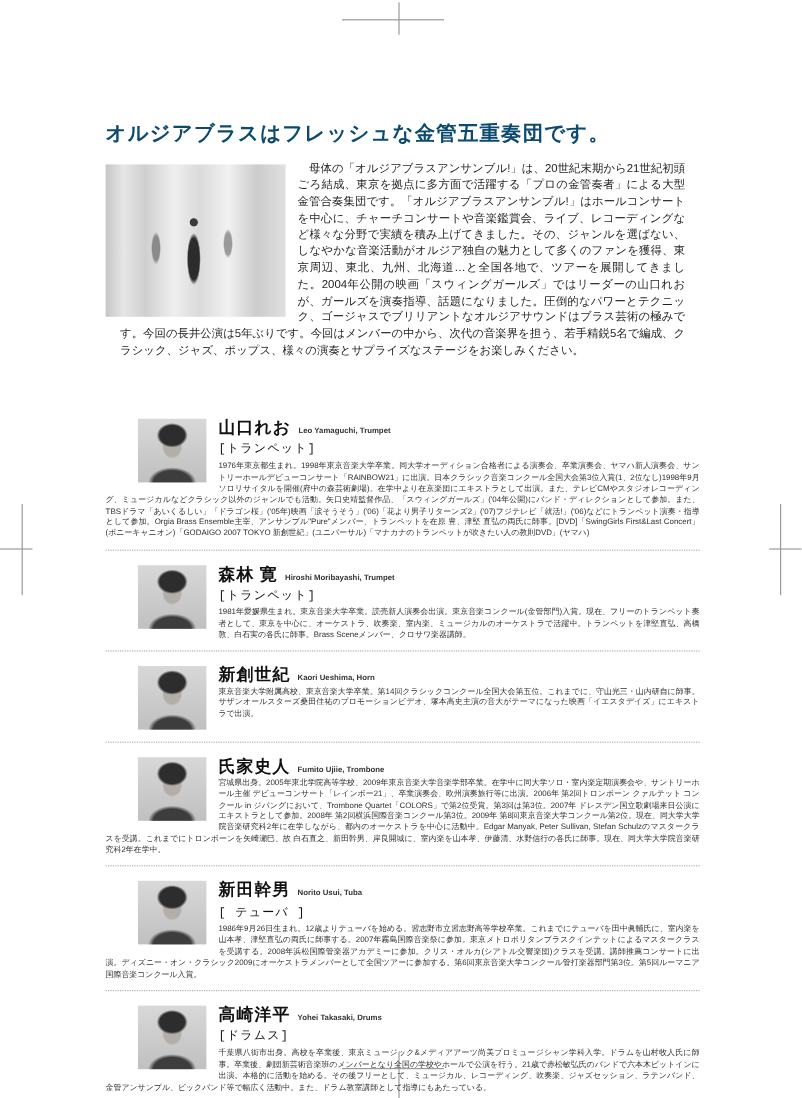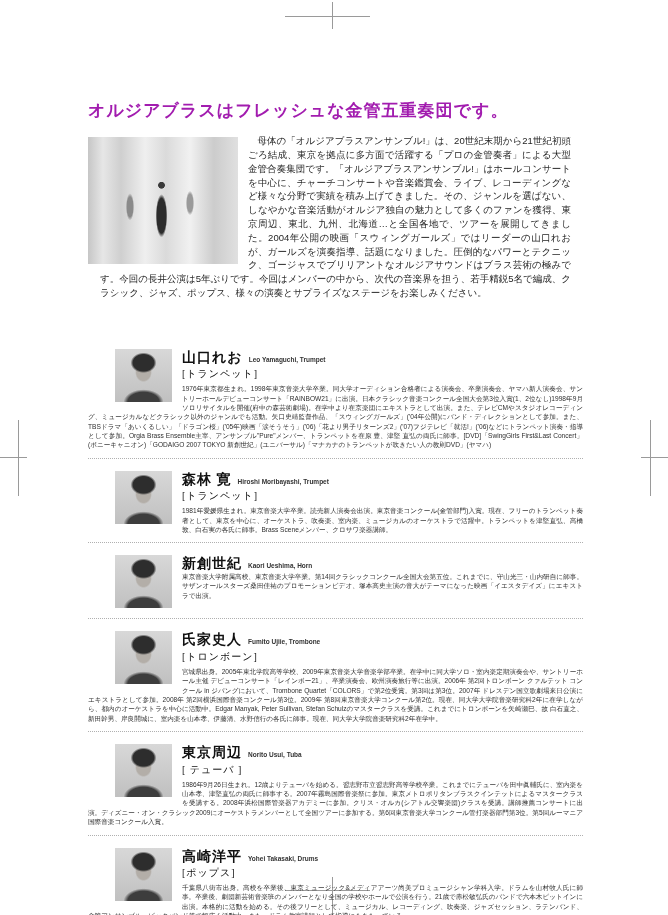--- a/index.html
+++ b/index.html
@@ -45,21 +45,21 @@
       radial-gradient(ellipse 27px 17px at 50% 100%, #3d3d3d 58%, rgba(0,0,0,0) 74%),
       linear-gradient(#d8d8d8,#c0c0c0);
   }
   .member-head{line-height:1.1;padding-top:2px;}
   .member-name{
     font-family:"Liberation Serif","DejaVu Serif",serif;
     font-weight:bold;font-size:14px;letter-spacing:1px;color:#111;
   }
   .member-name-en{font-size:6.5px;font-weight:bold;color:#333;margin-left:6px;}
   .member-instrument{
-    font-family:Liberation Serif, serif;
+    font-family:Liberation Mono, monospace;
     font-size:10px;letter-spacing:1px;color:#111;margin:2px 0 3px 0;
   }
   .member-bio{
     margin:0;font-size:6.6px;line-height:1.42;text-align:justify;color:#2e2e2e;
   }
   .divider{
     border:none;border-top:1px dotted #b0b0b0;height:0;
     margin:8px 0 9px 0;clear:both;
   }
 </style>
@@ -70,21 +70,21 @@
 <div class="mark mv" style="left:332px;top:2px;height:27px;"></div>
 <div class="mark mh" style="left:285px;top:890px;width:85px;"></div>
 <div class="mark mv" style="left:332px;top:877px;height:38px;"></div>
 <div class="mark mv" style="left:18px;top:420px;height:76px;"></div>
 <div class="mark mh" style="left:0;top:457px;width:27px;"></div>
 <div class="mark mv" style="left:650px;top:420px;height:76px;"></div>
 <div class="mark mh" style="left:641px;top:457px;width:27px;"></div>
 
 <div class="content">
 
-  <h1 class="title" style="color:#a21caf;font-family:Liberation Mono, monospace;">オルジアブラスはフレッシュな金管五重奏団です。</h1>
+  <h1 class="title" style="color:#0c4a6e;">オルジアブラスはフレッシュな金管五重奏団です。</h1>
 
   <div class="intro">
     <div class="ensemble-photo"></div>
     <p class="intro-text">　母体の「オルジアブラスアンサンブル!」は、20世紀末期から21世紀初頭ごろ結成、東京を拠点に多方面で活躍する「プロの金管奏者」による大型金管合奏集団です。「オルジアブラスアンサンブル!」はホールコンサートを中心に、チャーチコンサートや音楽鑑賞会、ライブ、レコーディングなど様々な分野で実績を積み上げてきました。その、ジャンルを選ばない、しなやかな音楽活動がオルジア独自の魅力として多くのファンを獲得、東京周辺、東北、九州、北海道…と全国各地で、ツアーを展開してきました。2004年公開の映画「スウィングガールズ」ではリーダーの山口れおが、ガールズを演奏指導、話題になりました。圧倒的なパワーとテクニック、ゴージャスでブリリアントなオルジアサウンドはブラス芸術の極みです。今回の長井公演は5年ぶりです。今回はメンバーの中から、次代の音楽界を担う、若手精鋭5名で編成、クラシック、ジャズ、ポップス、様々の演奏とサプライズなステージをお楽しみください。</p>
   </div>
 
   <div class="members">
 
     <div class="member">
       <div class="headshot"></div>
@@ -113,38 +113,37 @@
       </div>
       <p class="member-bio">東京音楽大学附属高校、東京音楽大学卒業。第14回クラシックコンクール全国大会第五位。これまでに、守山光三・山内研自に師事。サザンオールスターズ桑田佳祐のプロモーションビデオ、塚本高史主演の音大がテーマになった映画「イエスタデイズ」にエキストラで出演。</p>
     </div>
     <hr class="divider">
 
     <div class="member">
       <div class="headshot"></div>
       <div class="member-head">
         <span class="member-name">氏家史人</span><span class="member-name-en">Fumito Ujiie, Trombone</span>
       </div>
-      <div class="member-instrument">[トロンボーン]</div>
       <p class="member-bio">宮城県出身。2005年東北学院高等学校、2009年東京音楽大学音楽学部卒業。在学中に同大学ソロ・室内楽定期演奏会や、サントリーホール主催 デビューコンサート「レインボー21」、卒業演奏会、欧州演奏旅行等に出演。2006年 第2回トロンボーン クァルテット コンクール in ジパングにおいて、Trombone Quartet「COLORS」で第2位受賞。第3回は第3位。2007年 ドレスデン国立歌劇場来日公演にエキストラとして参加。2008年 第2回横浜国際音楽コンクール第3位。2009年 第8回東京音楽大学コンクール第2位。現在、同大学大学院音楽研究科2年に在学しながら、都内のオーケストラを中心に活動中。Edgar Manyak, Peter Sullivan, Stefan Schulzのマスタークラスを受講。これまでにトロンボーンを矢崎瀬巳、故 白石直之、新田幹男、岸良開城に、室内楽を山本孝、伊藤清、水野信行の各氏に師事。現在、同大学大学院音楽研究科2年在学中。</p>
     </div>
     <hr class="divider">
 
     <div class="member">
       <div class="headshot"></div>
       <div class="member-head">
-        <span class="member-name">東京周辺</span><span class="member-name-en">Norito Usui, Tuba</span>
+        <span class="member-name">新田幹男</span><span class="member-name-en">Norito Usui, Tuba</span>
       </div>
       <div class="member-instrument">[ テューバ ]</div>
       <p class="member-bio">1986年9月26日生まれ。12歳よりテューバを始める。習志野市立習志野高等学校卒業。これまでにテューバを田中眞輔氏に、室内楽を山本孝、津堅直弘の両氏に師事する。2007年霧島国際音楽祭に参加。東京メトロポリタンブラスクインテットによるマスタークラスを受講する。2008年浜松国際管楽器アカデミーに参加。クリス・オルカ(シアトル交響楽団)クラスを受講。講師推薦コンサートに出演。ディズニー・オン・クラシック2009にオーケストラメンバーとして全国ツアーに参加する。第6回東京音楽大学コンクール管打楽器部門第3位。第5回ルーマニア国際音楽コンクール入賞。</p>
     </div>
     <hr class="divider">
 
     <div class="member">
       <div class="headshot"></div>
       <div class="member-head">
         <span class="member-name">高崎洋平</span><span class="member-name-en">Yohei Takasaki, Drums</span>
       </div>
-      <div class="member-instrument">[ポップス]</div>
+      <div class="member-instrument">[ドラムス]</div>
       <p class="member-bio">千葉県八街市出身。高校を卒業後、東京ミュージック&amp;メディアアーツ尚美プロミュージシャン学科入学。ドラムを山村牧人氏に師事。卒業後、劇団新芸術音楽班のメンバーとなり全国の学校やホールで公演を行う。21歳で赤松敏弘氏のバンドで六本木ピットインに出演。本格的に活動を始める。その後フリーとして、ミュージカル、レコーディング、吹奏楽、ジャズセッション、ラテンバンド、金管アンサンブル、ビックバンド等で幅広く活動中。また、ドラム教室講師として指導にもあたっている。</p>
     </div>
 
   </div>
 </div>
 
 </body></html>

